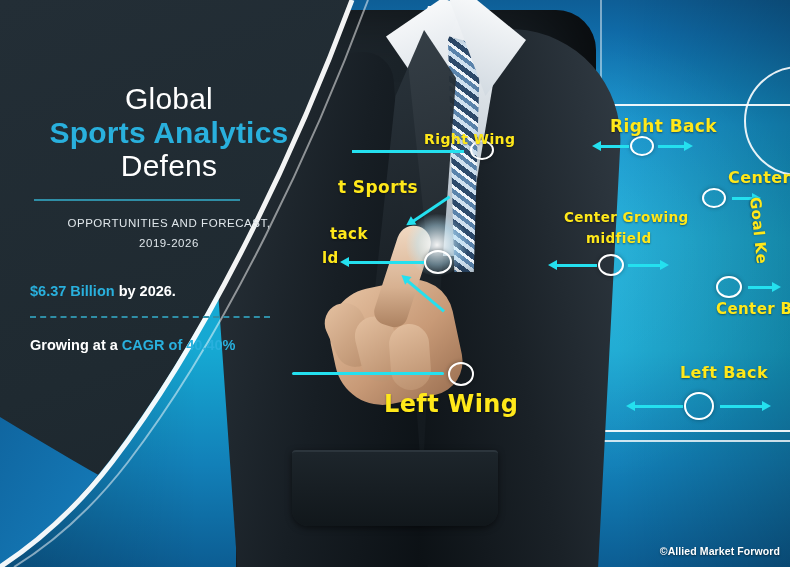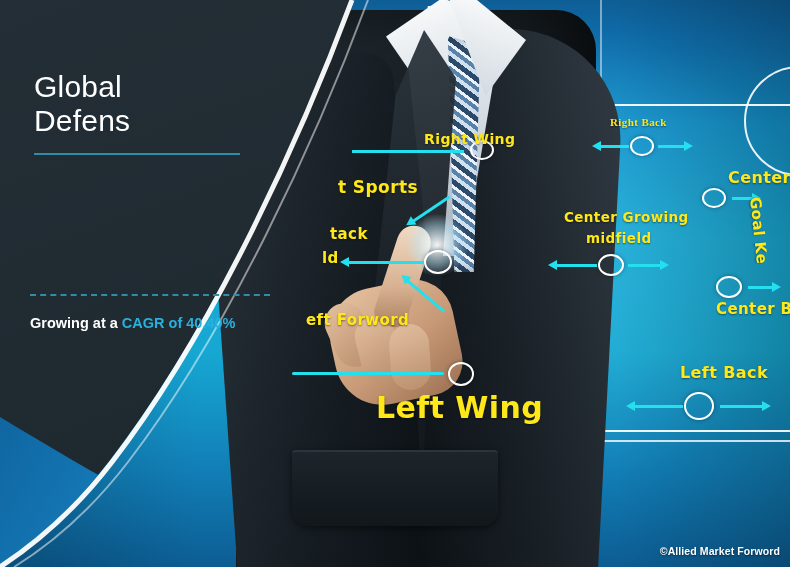--- a/index.html
+++ b/index.html
@@ -118,21 +118,21 @@
     clip-path:path("M0,0 L352,0 C300,140 210,330 110,460 C70,512 30,545 0,567 Z");
   }
   .bluefoot{
     position:absolute;left:0;bottom:0;width:300px;height:150px;
     background:linear-gradient(120deg,#0f69a6,#1583c4 50%,#0d5f97);
     clip-path:path("M0,150 L300,150 C200,120 100,60 0,0 Z");
     opacity:.95;
   }
 
   
-  .txtblock{position:absolute;left:34px;top:70px;width:270px;z-index:40;}
+  .txtblock{position:absolute;left:34px;top:82px;width:270px;z-index:40;text-align:center;}
   .t-global{font-size:30px;color:#ffffff;font-weight:400;line-height:1.12;letter-spacing:.2px;}
   .t-sports{font-size:30px;color:#29b0dd;font-weight:700;line-height:1.12;letter-spacing:.2px;}
   .t-market{font-size:30px;color:#ffffff;font-weight:400;line-height:1.12;letter-spacing:.2px;}
   .rule{height:2px;background:#2f8ea6;margin:16px 0 13px 0;width:206px;}
   .t-forecast{font-size:11.5px;color:#dfe6ea;letter-spacing:.55px;line-height:1.72;}
 
   .stats{position:absolute;left:30px;top:280px;width:280px;z-index:40;}
   .s-line{font-size:14.5px;color:#ffffff;font-weight:700;line-height:1.52;}
   .s-accent{color:#29b0dd;font-weight:700;}
   .dashrule{
@@ -269,47 +269,52 @@
   </div>
   <div class="arrow" style="left:720px;top:402px;">
     <div class="arr-line" style="left:0;top:3px;width:44px;"></div>
     <div class="arr-head ah-r" style="left:42px;top:-1px;"></div>
   </div>
 
   <div class="ylab" style="left:424px;top:131px;font-size:14px;">Right Wing</div>
   <div class="ylab" style="left:338px;top:177px;font-size:17px;">t Sports</div>
   <div class="ylab" style="left:330px;top:225px;font-size:15px;">tack</div>
   <div class="ylab" style="left:322px;top:249px;font-size:15px;">ld</div>
-  <div class="ylab" style="left:306px;top:311px;font-size:15px;">eft Forword</div>
-  <div class="ylab" style="left:376px;top:390px;font-size:30px;">Left Wing</div>
-
-  <div class="ylab" style="left:610px;top:116px;font-size:11px;font-family:Liberation Serif, serif;">Right Back</div>
+  <div class="ylab" style="left:384px;top:390px;font-size:24px;">Left Wing</div>
+
+  <div class="ylab" style="left:610px;top:116px;font-size:17px;">Right Back</div>
   <div class="ylab" style="left:728px;top:168px;font-size:16px;">Center Back</div>
   <div class="ylab" style="left:564px;top:209px;font-size:13.5px;">Center Growing</div>
   <div class="ylab" style="left:586px;top:230px;font-size:13.5px;">midfield</div>
   <div class="ylab" style="left:764px;top:196px;font-size:15px;transform:rotate(84deg);transform-origin:0 0;">Goal Ke</div>
   <div class="ylab" style="left:716px;top:300px;font-size:15px;">Center Ba</div>
   <div class="ylab" style="left:680px;top:363px;font-size:16px;">Left Back</div>
 
   <div class="darkpanel">
     <div class="bluefoot"></div>
   </div>
 
   <svg class="sweep" viewBox="0 0 790 567">
     <path d="M352,0 C300,140 212,332 112,462 C72,514 32,546 0,567" stroke="#ffffff" stroke-width="5" fill="none" opacity="0.95"></path>
     <path d="M368,0 C316,140 228,332 128,462 C88,514 48,546 14,567" stroke="#ffffff" stroke-width="2" fill="none" opacity="0.5"></path>
   </svg>
 
   <div class="txtblock">
     <div class="t-global">Global</div>
+    <div class="t-sports">Sports Analytics</div>
     <div class="t-market">Defens</div>
     <div class="rule"></div>
+    <div class="t-forecast">OPPORTUNITIES AND FORECAST,</div>
+    <div class="t-forecast">2019-2026</div>
   </div>
 
   <div class="stats">
+    <div class="s-line">
+      <span class="s-accent">$6.37 Billion</span><span> by 2026.</span>
+    </div>
     <div class="dashrule"></div>
     <div class="s-line">
       <span>Growing at a </span><span class="s-accent">CAGR of 40.40%</span>
     </div>
   </div>
 
   <div class="credit">©Allied Market Forword</div>
 
 </div>
 

